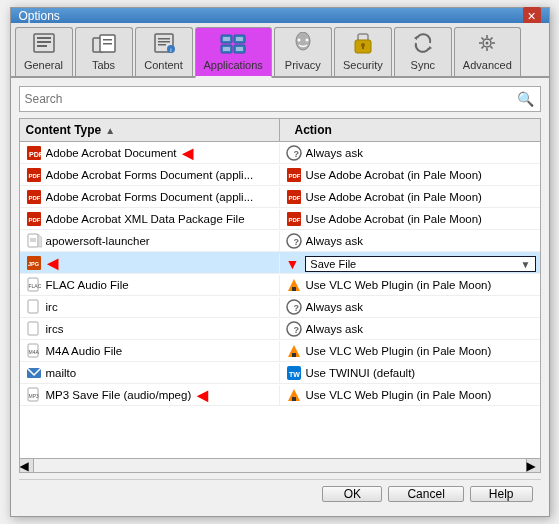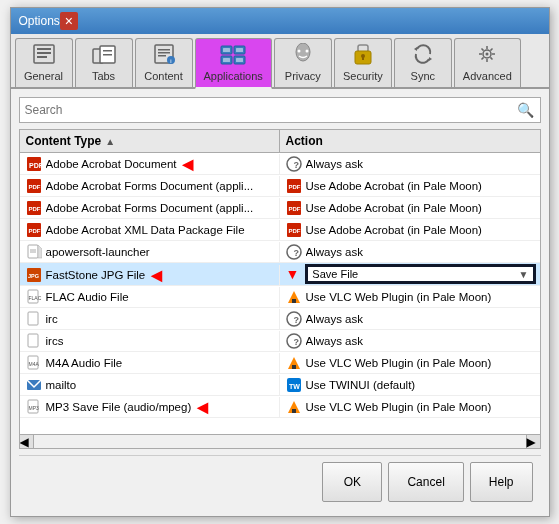--- a/index.html
+++ b/index.html
@@ -20,24 +20,25 @@
       background: #f0f0f0;
       box-shadow: 2px 2px 10px rgba(0,0,0,0.3);
       display: flex;
       flex-direction: column;
     }
     .title-bar {
       background: linear-gradient(to bottom, #5b9bd5, #3a7bbf);
       color: white;
       padding: 5px 8px;
       display: flex;
+      justify-content: space-between;
       align-items: center;
       font-size: 12px;
       font-weight: normal;
-      height: 26px;
+      height: 15px;
     }
     .title-bar-title {
       color: white;
       font-size: 12px;
     }
     .title-bar-close {
       color: white;
       cursor: pointer;
       font-size: 14px;
       width: 18px;
@@ -127,20 +128,21 @@
       flex: 0 0 260px;
       padding: 4px 6px;
       border-right: 1px solid #aaa;
       display: flex;
       align-items: center;
       gap: 4px;
     }
     .col-action {
       flex: 1;
       padding: 4px 6px;
+      margin-left: 9px;
     }
     .sort-arrow {
       font-size: 10px;
       color: #555;
     }
     .table-body {
       flex: 1;
       overflow-y: auto;
       position: relative;
     }
@@ -192,40 +194,40 @@
       color: red;
       font-size: 14px;
       font-weight: bold;
       margin-left: 2px;
     }
     .dropdown-cell {
       flex: 1;
       display: flex;
       align-items: center;
       justify-content: space-between;
-      border: 3px solid #0f172a;
+      border: 1px solid #0f172a;
       padding: 1px 4px;
       background: white;
       font-size: 11px;
     }
     .dropdown-arrow {
       font-size: 10px;
       color: #555;
     }
     .bottom-bar {
       display: flex;
       justify-content: flex-end;
       align-items: center;
       padding: 6px 8px;
       gap: 6px;
       border-top: 1px solid #ccc;
       background: #f0f0f0;
     }
     .btn {
-      padding: 12px 18px;
+      padding: 0 18px;
       border: 1px solid #999;
       background: linear-gradient(to bottom, #fafafa, #e0e0e0);
       cursor: pointer;
       font-size: 12px;
       border-radius: 2px;
       min-width: 60px;
       text-align: center;
     }
     .cell-text {
       overflow: hidden;
@@ -485,21 +487,20 @@
         </div>
 
         <div class="table-row highlighted">
           <div class="cell-content">
             <span class="file-icon">
               <svg width="16" height="16">
                 <rect x="1" y="1" width="14" height="14" rx="1" fill="#cc4400"></rect>
                 <text x="2" y="11" font-size="5.5" fill="white" font-weight="bold">JPG</text>
               </svg>
             </span>
-            <span class="cell-text">FastStone JPG File</span>
             <span class="red-arrow">◀</span>
           </div>
           <div class="cell-action" style="padding:1px 4px;">
             <span class="red-arrow" style="color:red;margin-right:2px;">▼</span>
             <div class="dropdown-cell">
               <span>Save File</span>
               <span class="dropdown-arrow">▼</span>
             </div>
           </div>
         </div>

